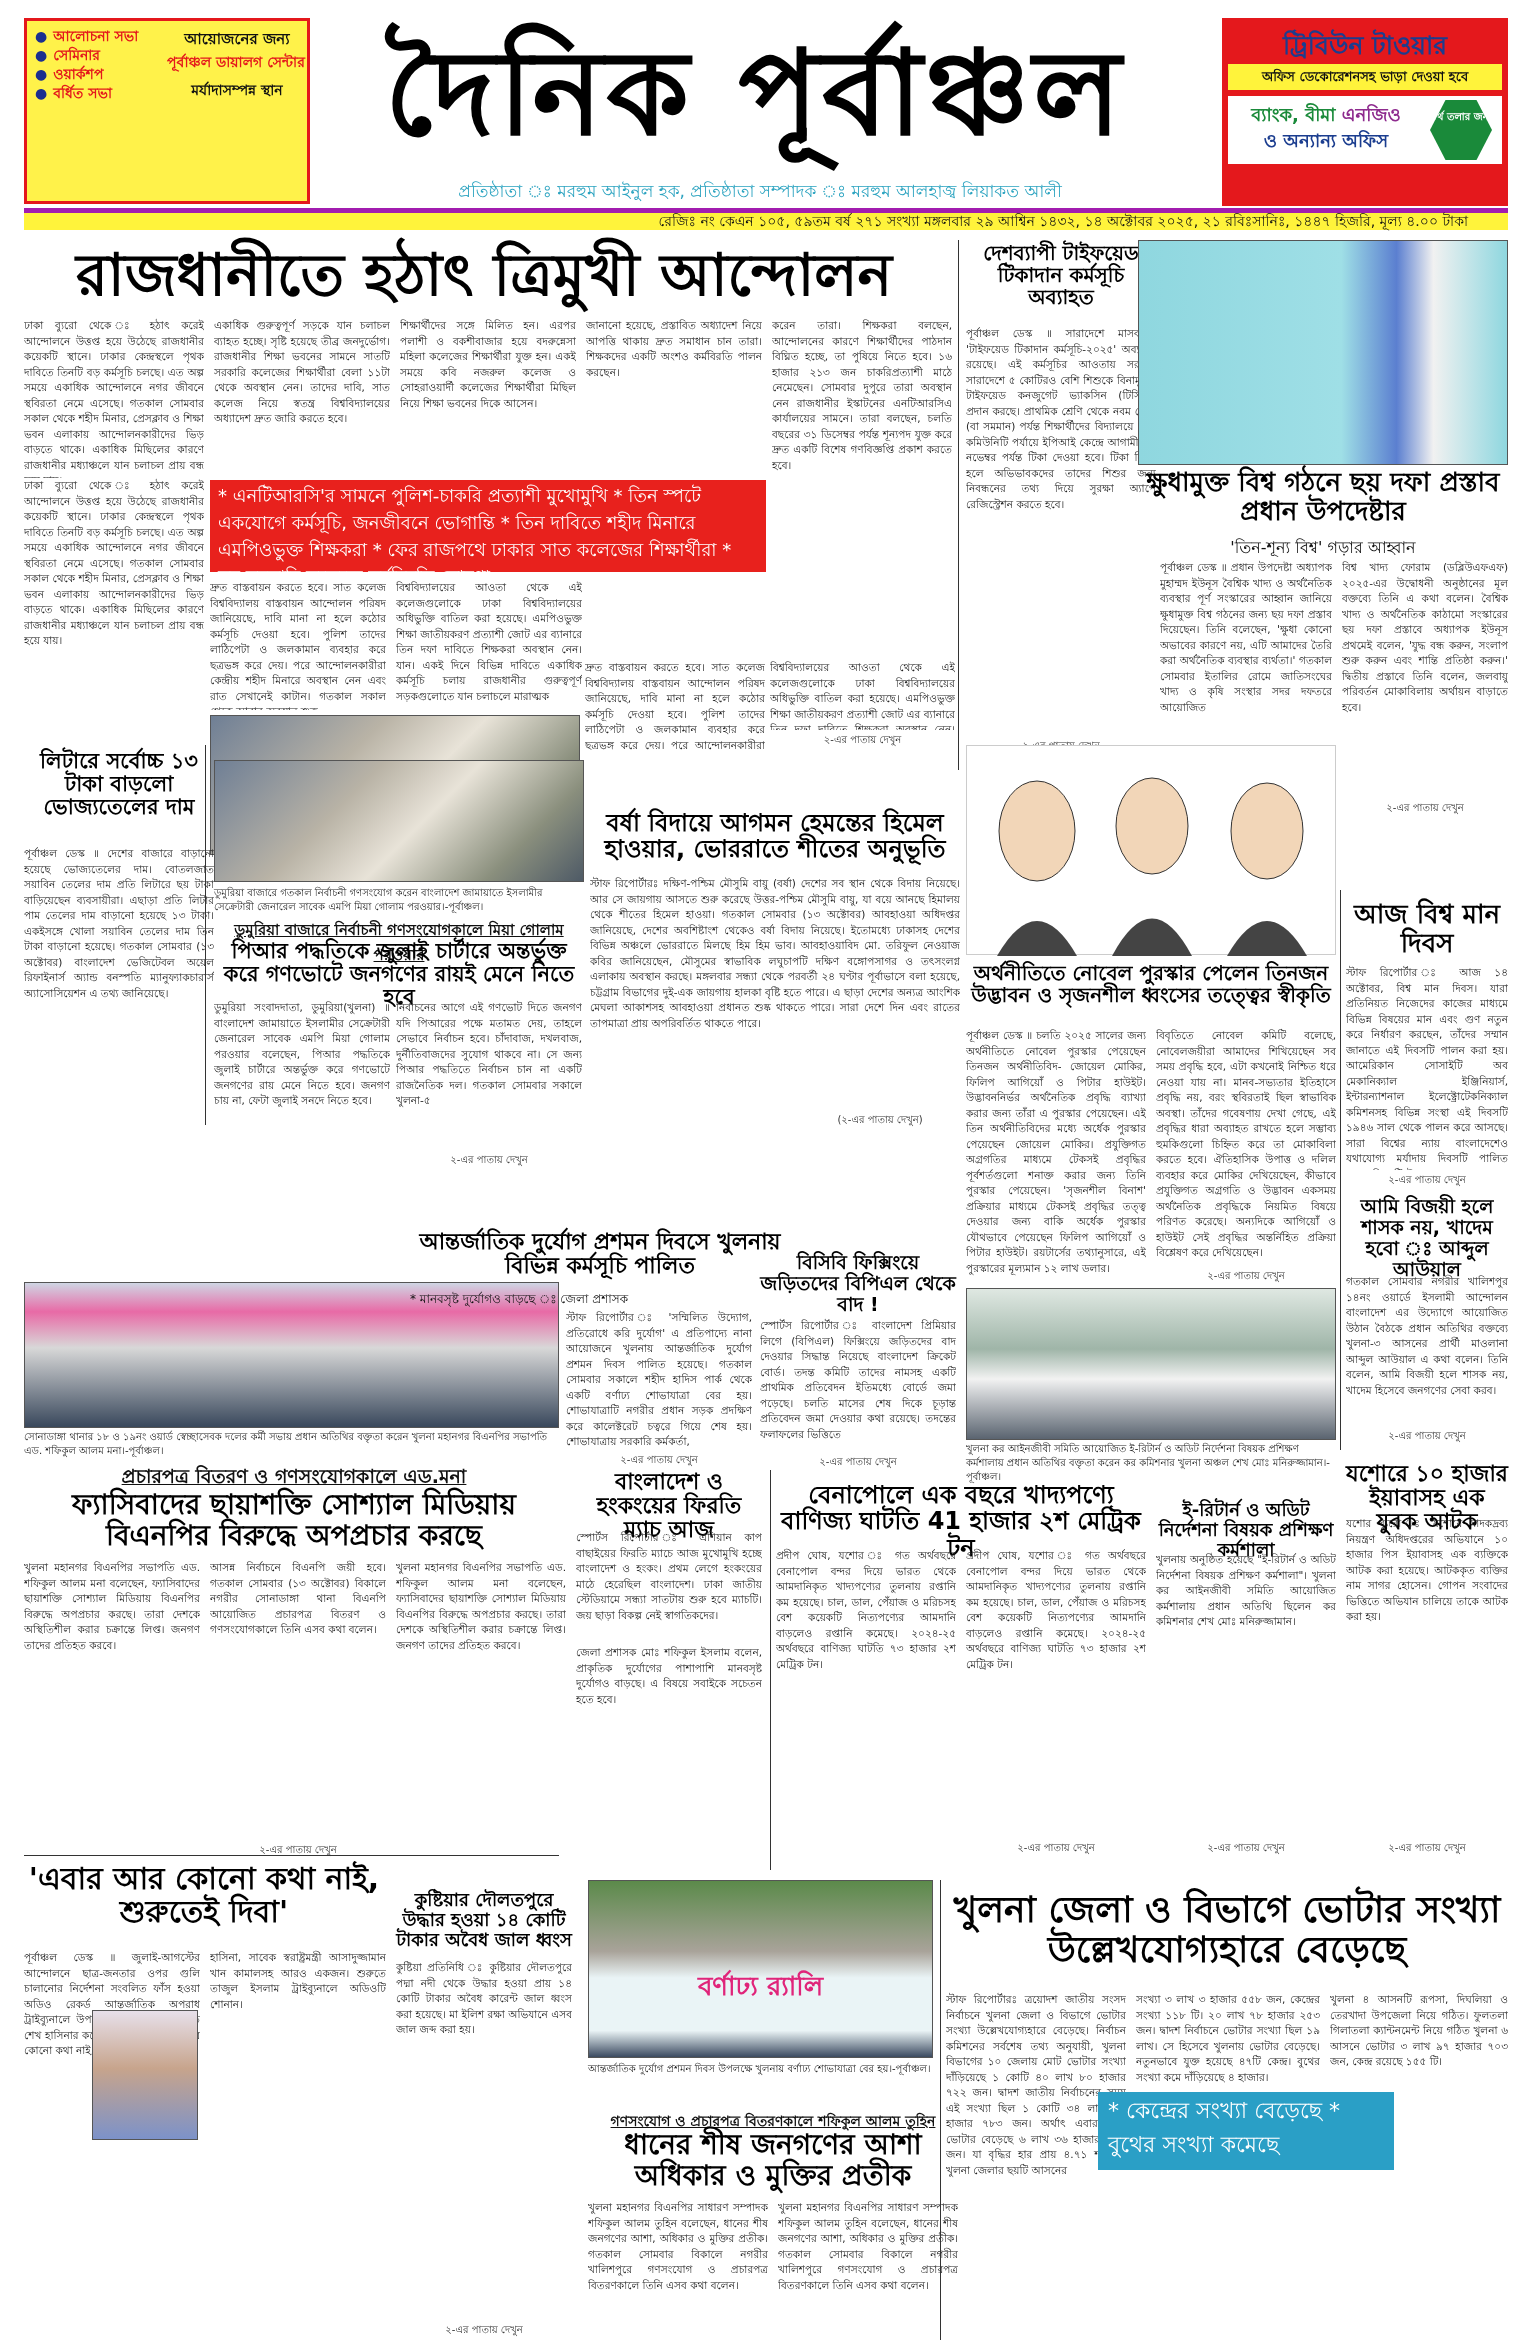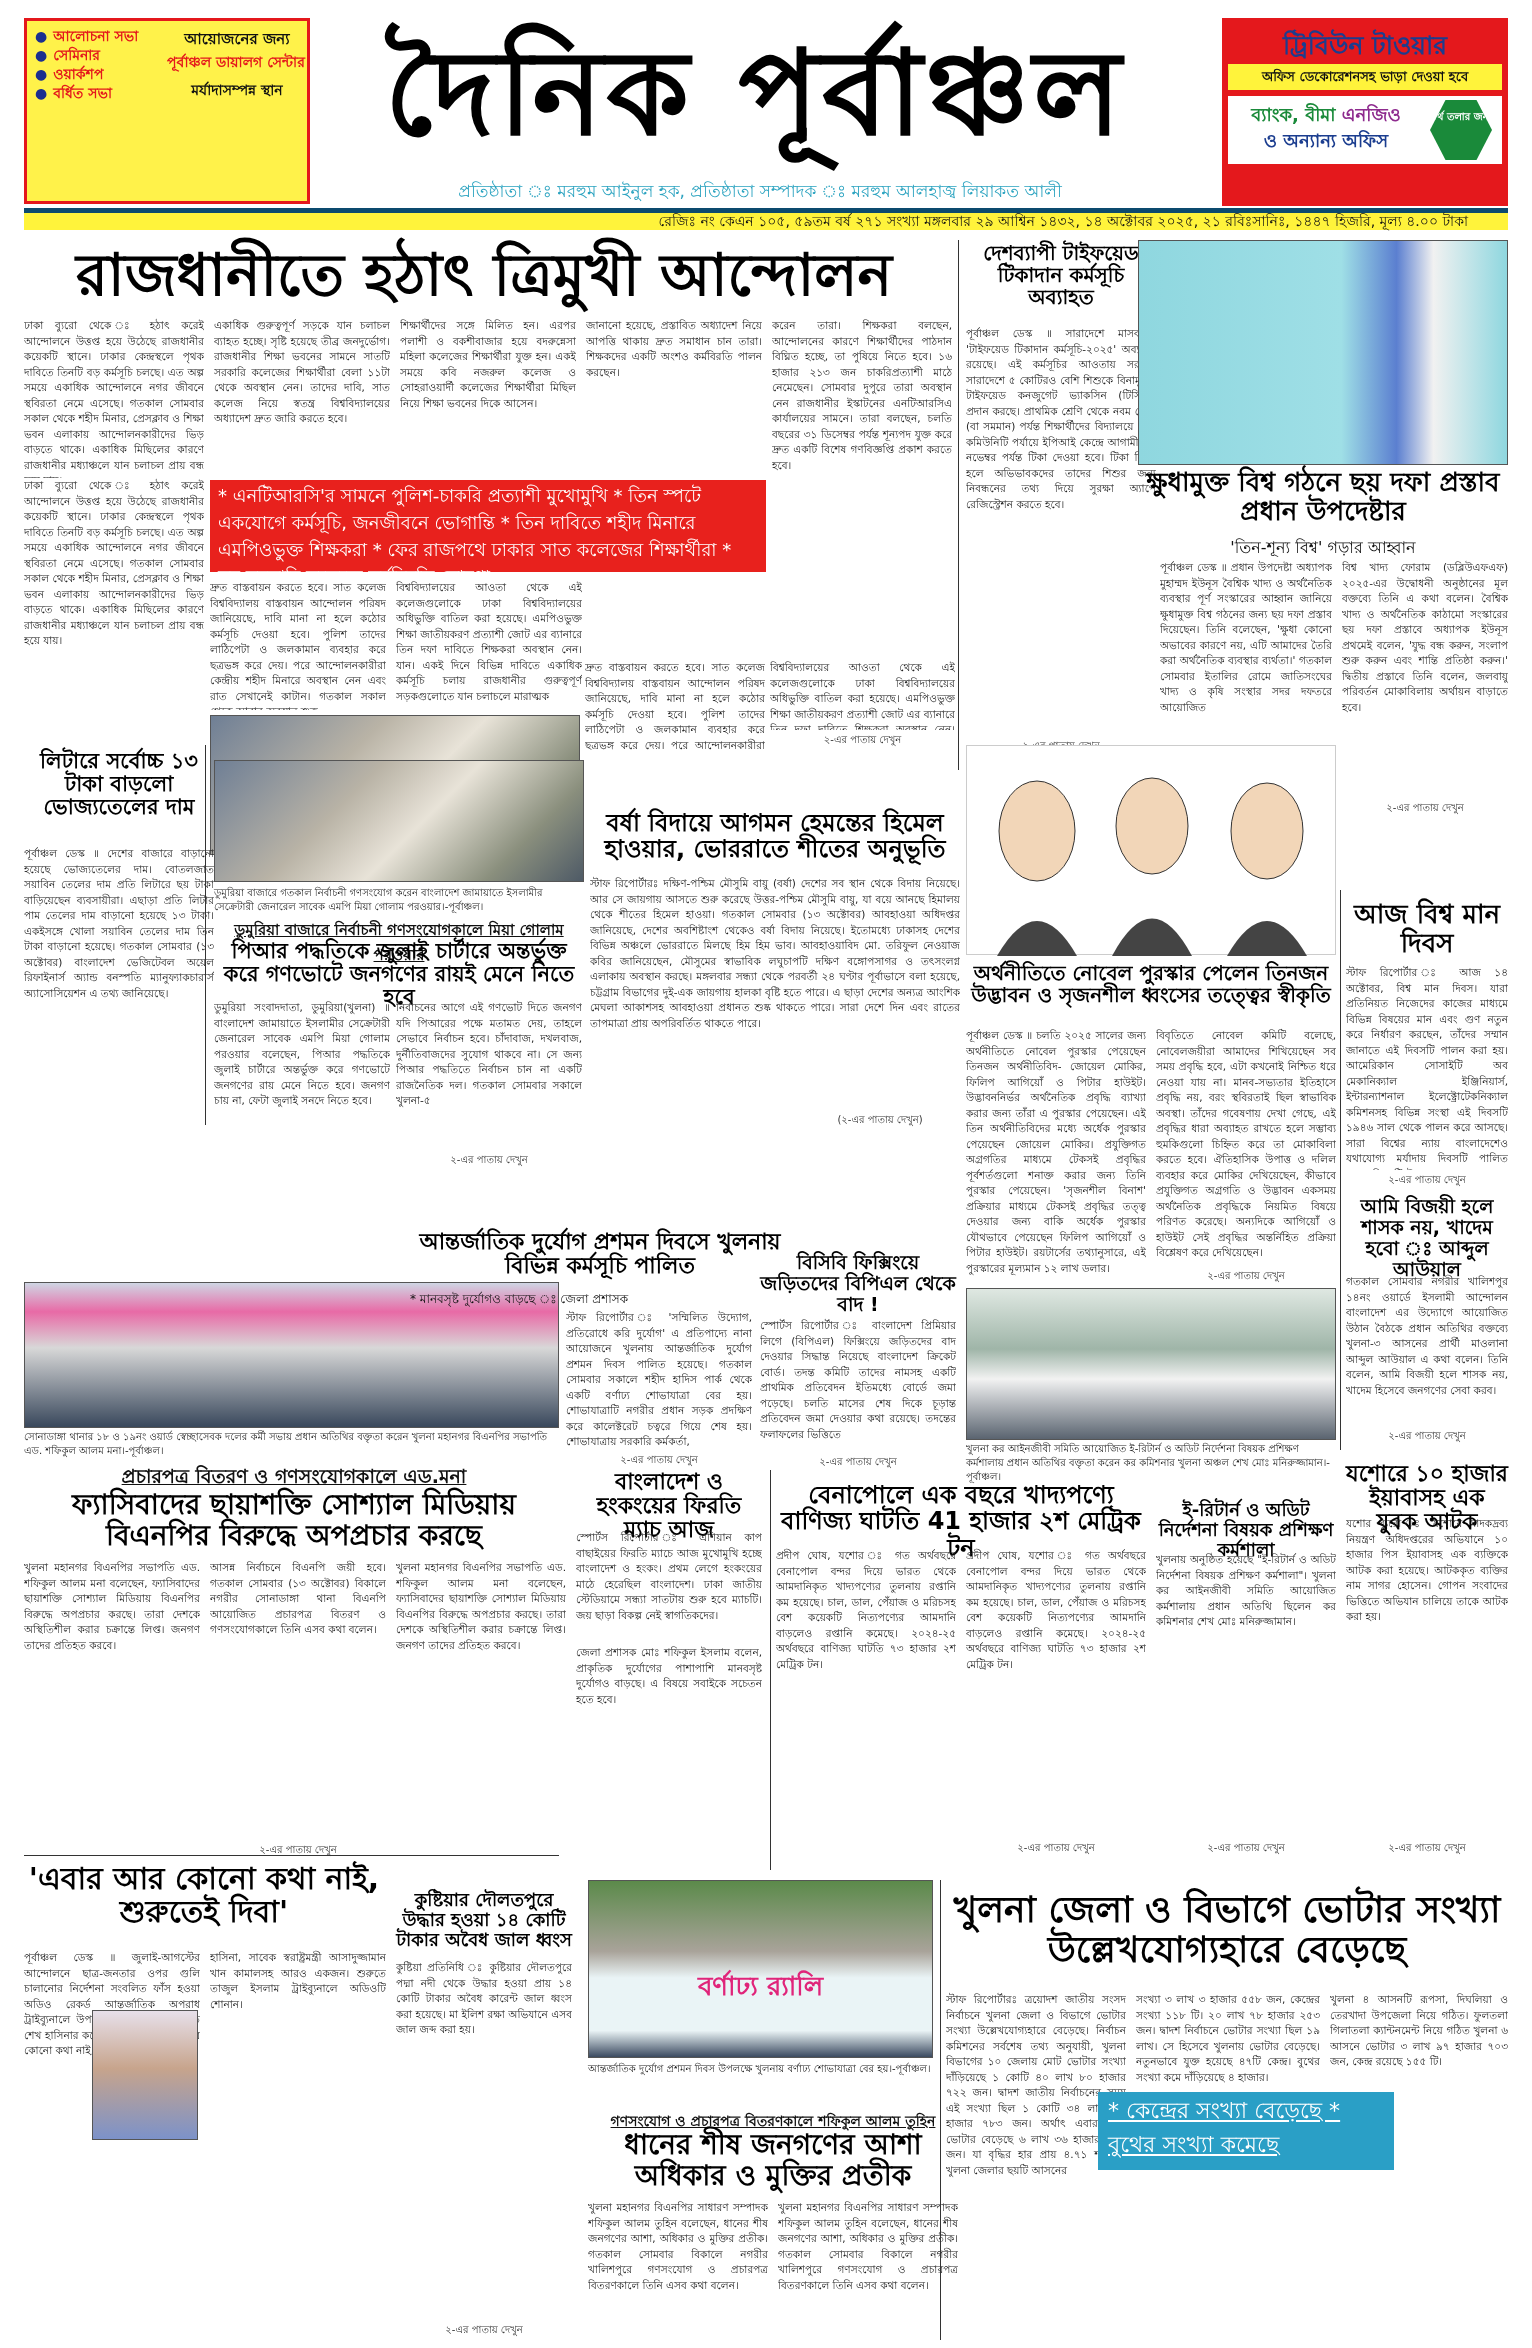--- a/index.html
+++ b/index.html
@@ -17,21 +17,21 @@
   .ad-left ul { list-style: none; position: absolute; left: 8px; top: 6px; font-size: 14px; line-height: 19px; color: #e4181c; font-weight: bold; }
   .ad-left li::before { content: "●"; color: #1b2f8f; margin-right: 6px; }
   .ad-left .t1 { position: absolute; left: 140px; top: 6px; width: 140px; font-size: 15px; font-weight: bold; text-align: center; }
   .ad-left .t2 { position: absolute; left: 134px; top: 30px; width: 150px; font-size: 14px; font-weight: bold; color: #e4181c; text-align: center; }
   .ad-left .t3 { position: absolute; left: 140px; top: 58px; width: 140px; font-size: 14px; font-weight: bold; text-align: center; }
   .ad-left .bhaban { position: absolute; left: 8px; top: 100px; width: 266px; height: 82px; background: #e0197d; border: 4px double #29a9c9; outline: 2px solid #f3d12b; color: #fff; text-align: center; }
   .bhaban .name { font-size: 21px; font-weight: bold; margin-top: 4px; }
   .bhaban .addr { font-size: 10px; margin-top: 2px; }
   .masthead { left: 330px; top: 18px; width: 850px; height: 150px; text-align: center; font-family: "DejaVu Serif", serif; font-weight: bold; font-size: 118px; line-height: 150px; letter-spacing: 4px; color: #000; }
   .founders { left: 330px; top: 178px; width: 860px; text-align: center; font-size: 17px; color: #2ba3c0; }
-  .regbar { left: 24px; top: 208px; width: 1484px; height: 22px; background: #fff33b; border-top: 5px solid #0c4a6e; font-size: 14px; line-height: 17px; text-align: right; padding-right: 40px; color: #111; }
+  .regbar { left: 24px; top: 208px; width: 1484px; height: 22px; background: #fff33b; border-top: 5px solid #a21caf; font-size: 14px; line-height: 17px; text-align: right; padding-right: 40px; color: #111; }
   .ad-right { left: 1222px; top: 18px; width: 286px; height: 188px; background: #e4181c; }
   .ad-right .title { position: absolute; left: 0; top: 8px; width: 100%; text-align: center; font-size: 25px; font-weight: bold; color: #1b3d8f; }
   .ad-right .rent { position: absolute; left: 6px; top: 46px; width: 274px; height: 26px; background: #fff33b; font-size: 13px; font-weight: bold; line-height: 26px; text-align: center; color: #111; }
   .ad-right .white { position: absolute; left: 6px; top: 78px; width: 274px; height: 68px; background: #fff; }
   .ad-right .bank { position: absolute; left: 8px; top: 6px; width: 180px; font-size: 18px; font-weight: bold; color: #1a8a3a; text-align: center; line-height: 26px; }
   .ad-right .bank .ngo { color: #8e2b8e; }
   .ad-right .bank .oth { color: #1b3d8f; }
   .ad-right .hex { position: absolute; right: 10px; top: 4px; width: 62px; height: 60px; background: #1a8a3a; clip-path: polygon(25% 0,75% 0,100% 50%,75% 100%,25% 100%,0 50%); color: #fff; font-size: 10px; font-weight: bold; text-align: center; padding-top: 10px; line-height: 14px; }
   .ad-right .addr { position: absolute; left: 0; top: 150px; width: 100%; text-align: center; font-size: 12px; color: #fff; font-weight: bold; line-height: 17px; margin-top: 44px; }
   .redbox { background: #e8211d; color: #fff; font-size: 18px; line-height: 27px; padding: 2px 8px; }
@@ -193,20 +193,20 @@
 <div class="abs caption" style="left:588px;top:2062px;width:345px;">আন্তর্জাতিক দুর্যোগ প্রশমন দিবস উপলক্ষে খুলনায় বর্ণাঢ্য শোভাযাত্রা বের হয়।-পূর্বাঞ্চল।</div>
 <div class="abs kicker" style="left:588px;top:2110px;width:370px;font-size:14px;">গণসংযোগ ও প্রচারপত্র বিতরণকালে শফিকুল আলম তুহিন</div>
 <div class="abs hl" style="left:588px;top:2130px;width:370px;font-size:28px;">ধানের শীষ জনগণের আশা অধিকার ও মুক্তির প্রতীক</div>
 <div class="abs bodytext" style="left:588px;top:2200px;width:180px;height:130px;">খুলনা মহানগর বিএনপির সাধারণ সম্পাদক শফিকুল আলম তুহিন বলেছেন, ধানের শীষ জনগণের আশা, অধিকার ও মুক্তির প্রতীক। গতকাল সোমবার বিকালে নগরীর খালিশপুরে গণসংযোগ ও প্রচারপত্র বিতরণকালে তিনি এসব কথা বলেন।</div>
 <div class="abs bodytext" style="left:778px;top:2200px;width:180px;height:130px;">খুলনা মহানগর বিএনপির সাধারণ সম্পাদক শফিকুল আলম তুহিন বলেছেন, ধানের শীষ জনগণের আশা, অধিকার ও মুক্তির প্রতীক। গতকাল সোমবার বিকালে নগরীর খালিশপুরে গণসংযোগ ও প্রচারপত্র বিতরণকালে তিনি এসব কথা বলেন।</div>
 
 <div class="abs hl" style="left:946px;top:1890px;width:562px;font-size:36px;">খুলনা জেলা ও বিভাগে ভোটার সংখ্যা উল্লেখযোগ্যহারে বেড়েছে</div>
 <div class="abs bodytext" style="left:946px;top:1992px;width:180px;height:340px;">স্টাফ রিপোর্টারঃ ত্রয়োদশ জাতীয় সংসদ নির্বাচনে খুলনা জেলা ও বিভাগে ভোটার সংখ্যা উল্লেখযোগ্যহারে বেড়েছে। নির্বাচন কমিশনের সর্বশেষ তথ্য অনুযায়ী, খুলনা বিভাগের ১০ জেলায় মোট ভোটার সংখ্যা দাঁড়িয়েছে ১ কোটি ৪০ লাখ ৮০ হাজার ৭২২ জন। দ্বাদশ জাতীয় নির্বাচনের সময় এই সংখ্যা ছিল ১ কোটি ৩৪ লাখ ৪৩ হাজার ৭৮৩ জন। অর্থাৎ এবার মোট ভোটার বেড়েছে ৬ লাখ ৩৬ হাজার ৯৩৯ জন। যা বৃদ্ধির হার প্রায় ৪.৭১ শতাংশ। খুলনা জেলার ছয়টি আসনের</div>
 <div class="abs bodytext" style="left:1136px;top:1992px;width:184px;height:340px;">সংখ্যা ৩ লাখ ৩ হাজার ৫৫৮ জন, কেন্দ্রের সংখ্যা ১১৮ টি। ২০ লাখ ৭৮ হাজার ২৫৩ জন। দ্বাদশ নির্বাচনে ভোটার সংখ্যা ছিল ১৯ লাখ। সে হিসেবে খুলনায় ভোটার বেড়েছে। নতুনভাবে যুক্ত হয়েছে ৪৭টি কেন্দ্র। বুথের সংখ্যা কমে দাঁড়িয়েছে ৪ হাজার।</div>
 <div class="abs bodytext" style="left:1330px;top:1992px;width:178px;height:340px;">খুলনা ৪ আসনটি রূপসা, দিঘলিয়া ও তেরখাদা উপজেলা নিয়ে গঠিত। ফুলতলা গিলাতলা ক্যান্টনমেন্ট নিয়ে গঠিত খুলনা ৬ আসনে ভোটার ৩ লাখ ৯৭ হাজার ৭০৩ জন, কেন্দ্র রয়েছে ১৫৫ টি।</div>
-<div class="abs bluebox" style="left:1098px;top:2092px;width:296px;height:78px;font-size:22px;text-decoration:underline;">* কেন্দ্রের সংখ্যা বেড়েছে * বুথের সংখ্যা কমেছে</div>
+<div class="abs bluebox" style="left:1098px;top:2092px;width:296px;height:78px;font-size:22px;">* কেন্দ্রের সংখ্যা বেড়েছে * বুথের সংখ্যা কমেছে</div>
 
 <div class="rule" style="left:958px;top:240px;width:1px;height:530px;"></div>
 <div class="rule" style="left:205px;top:745px;width:1px;height:380px;"></div>
 <div class="rule" style="left:1340px;top:890px;width:1px;height:560px;"></div>
 <div class="rule" style="left:770px;top:1470px;width:1px;height:400px;"></div>
 <div class="rule" style="left:24px;top:1855px;width:535px;height:1px;"></div>
 <div class="rule" style="left:940px;top:1880px;width:1px;height:460px;"></div>
 
 </body></html>

